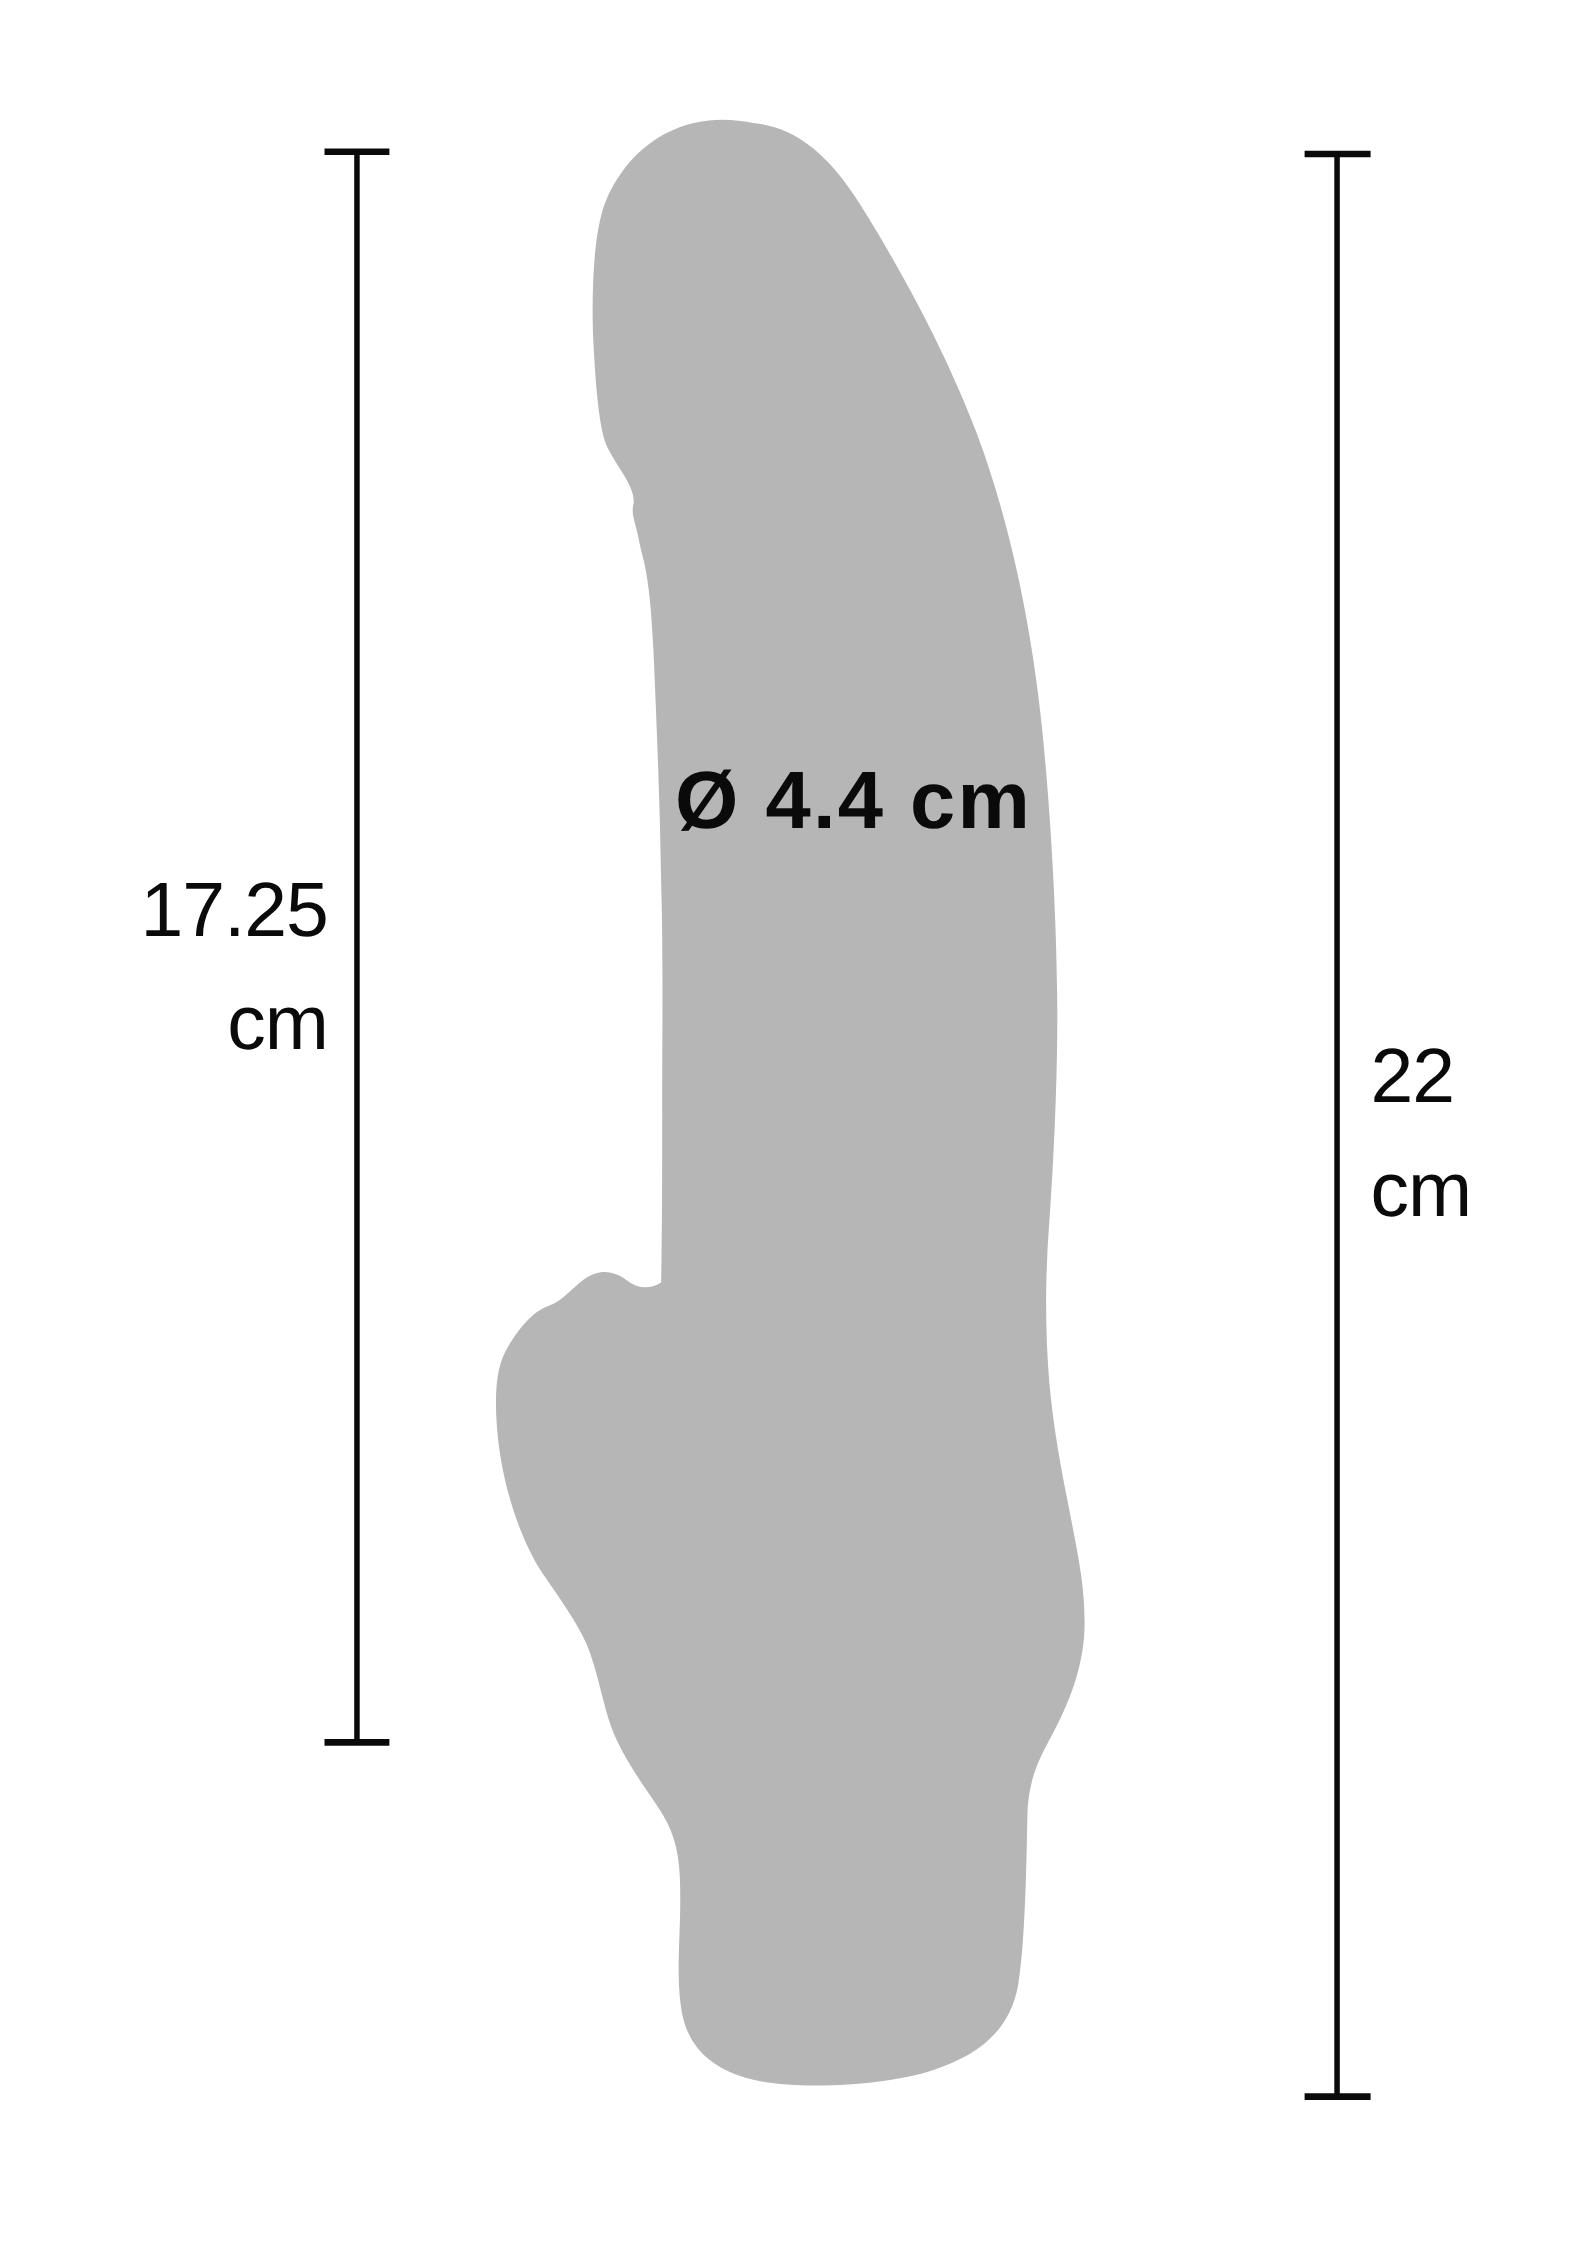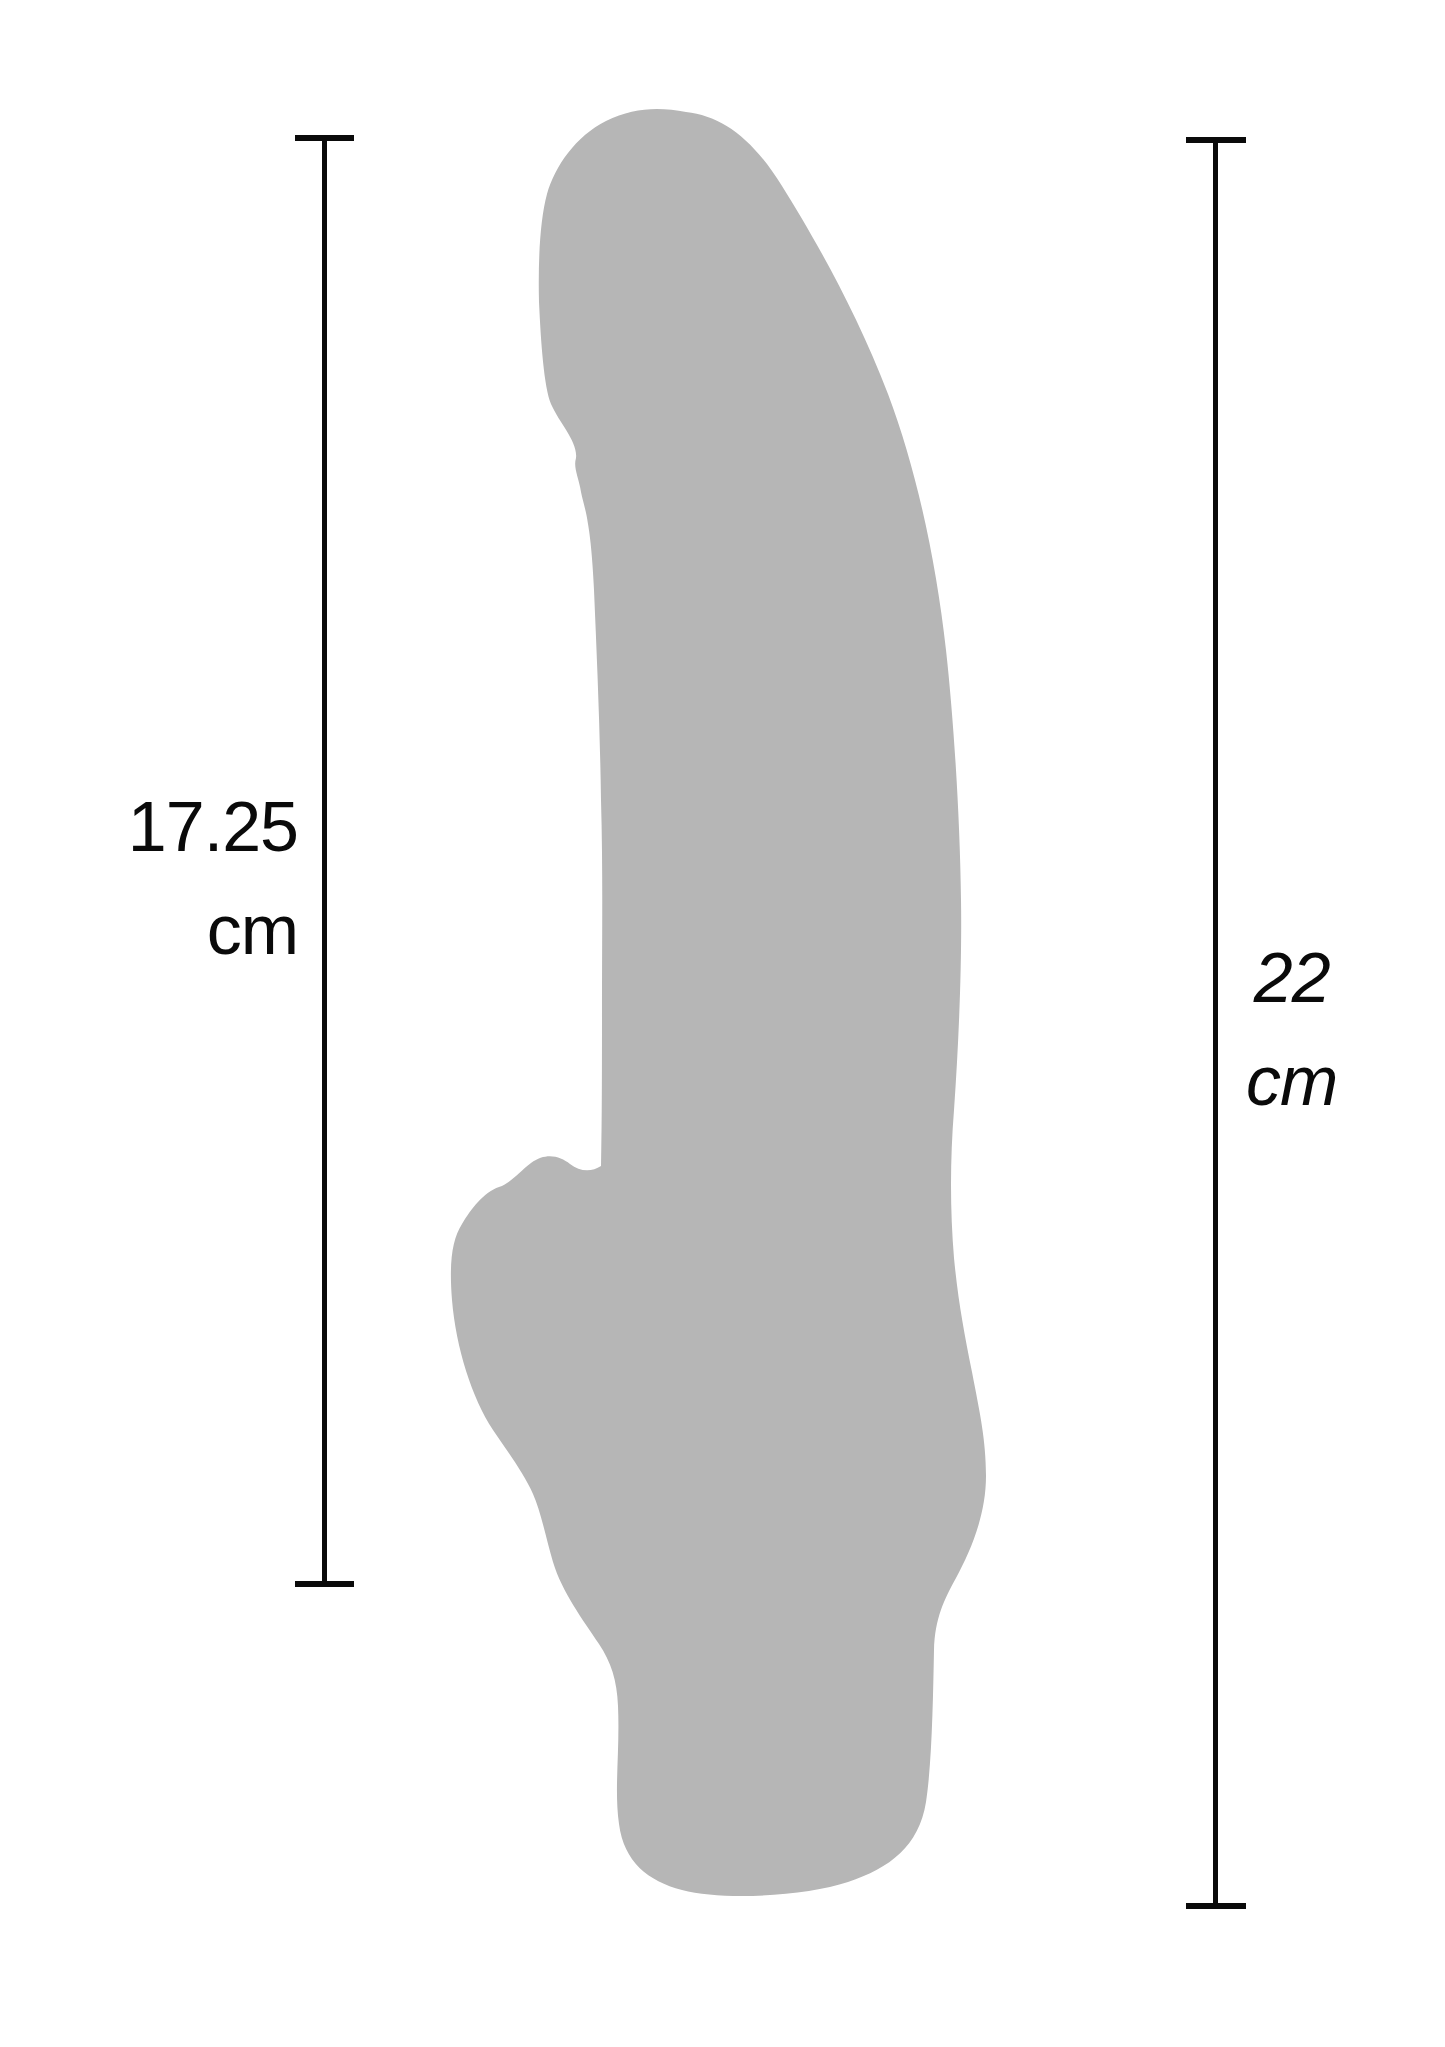--- a/index.html
+++ b/index.html
@@ -45,22 +45,21 @@
   }
   .dim-label-left {
     left: 38px;
     top: 776px;
     width: 260px;
     text-align: right;
   }
   .dim-label-right {
     left: 1246px;
     top: 927px;
-    text-align: center;
-    font-style: italic;
+    text-align: left;
   }
   .diameter-label {
     position: absolute;
     left: 776px;
     top: 727px;
     transform: translate(-50%, -50%);
     font-size: 74px;
     font-weight: 700;
     letter-spacing: 2px;
     color: #0a0a0a;
@@ -92,14 +91,15 @@
   <div class="dim-label dim-label-left">
     <div>17.25</div>
     <div>cm</div>
   </div>
 
   <div class="dim-label dim-label-right">
     <div>22</div>
     <div>cm</div>
   </div>
 
+  <div class="diameter-label">Ø 4.4 cm</div>
 
 </div>
 
 </body></html>

